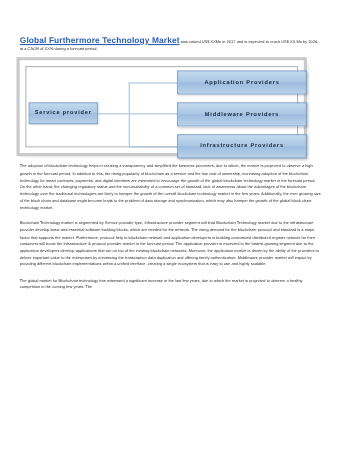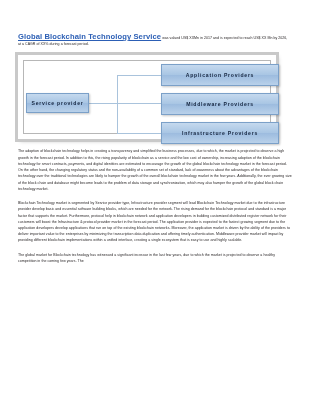--- a/index.html
+++ b/index.html
@@ -127,21 +127,21 @@
   .body-text p:last-child { margin-bottom: 0; }
 </style>
 </head>
 <body>
 
 <div class="page">
 
   <div class="spacer-top"></div>
 
   <div class="intro">
-    <a class="intro-link" href="#">Global Blockchain Technology Service</a><span class="intro-rest"> was valued US$ XXMn in 2017 and is expected to reach US$ XX Mn by 2026, at a CAGR of XX% during a forecast period.</span>
+    <a class="intro-link" href="#">Global Furthermore Technology Market</a><span class="intro-rest"> was valued US$ XXMn in 2017 and is expected to reach US$ XX Mn by 2026, at a CAGR of XX% during a forecast period.</span>
   </div>
 
   <div class="diagram-wrap">
     <div class="diagram">
       <div class="diagram-inner">
 
         <div class="connector c-stub"></div>
         <div class="connector c-spine"></div>
         <div class="connector c-b-app"></div>
         <div class="connector c-b-mid"></div>

